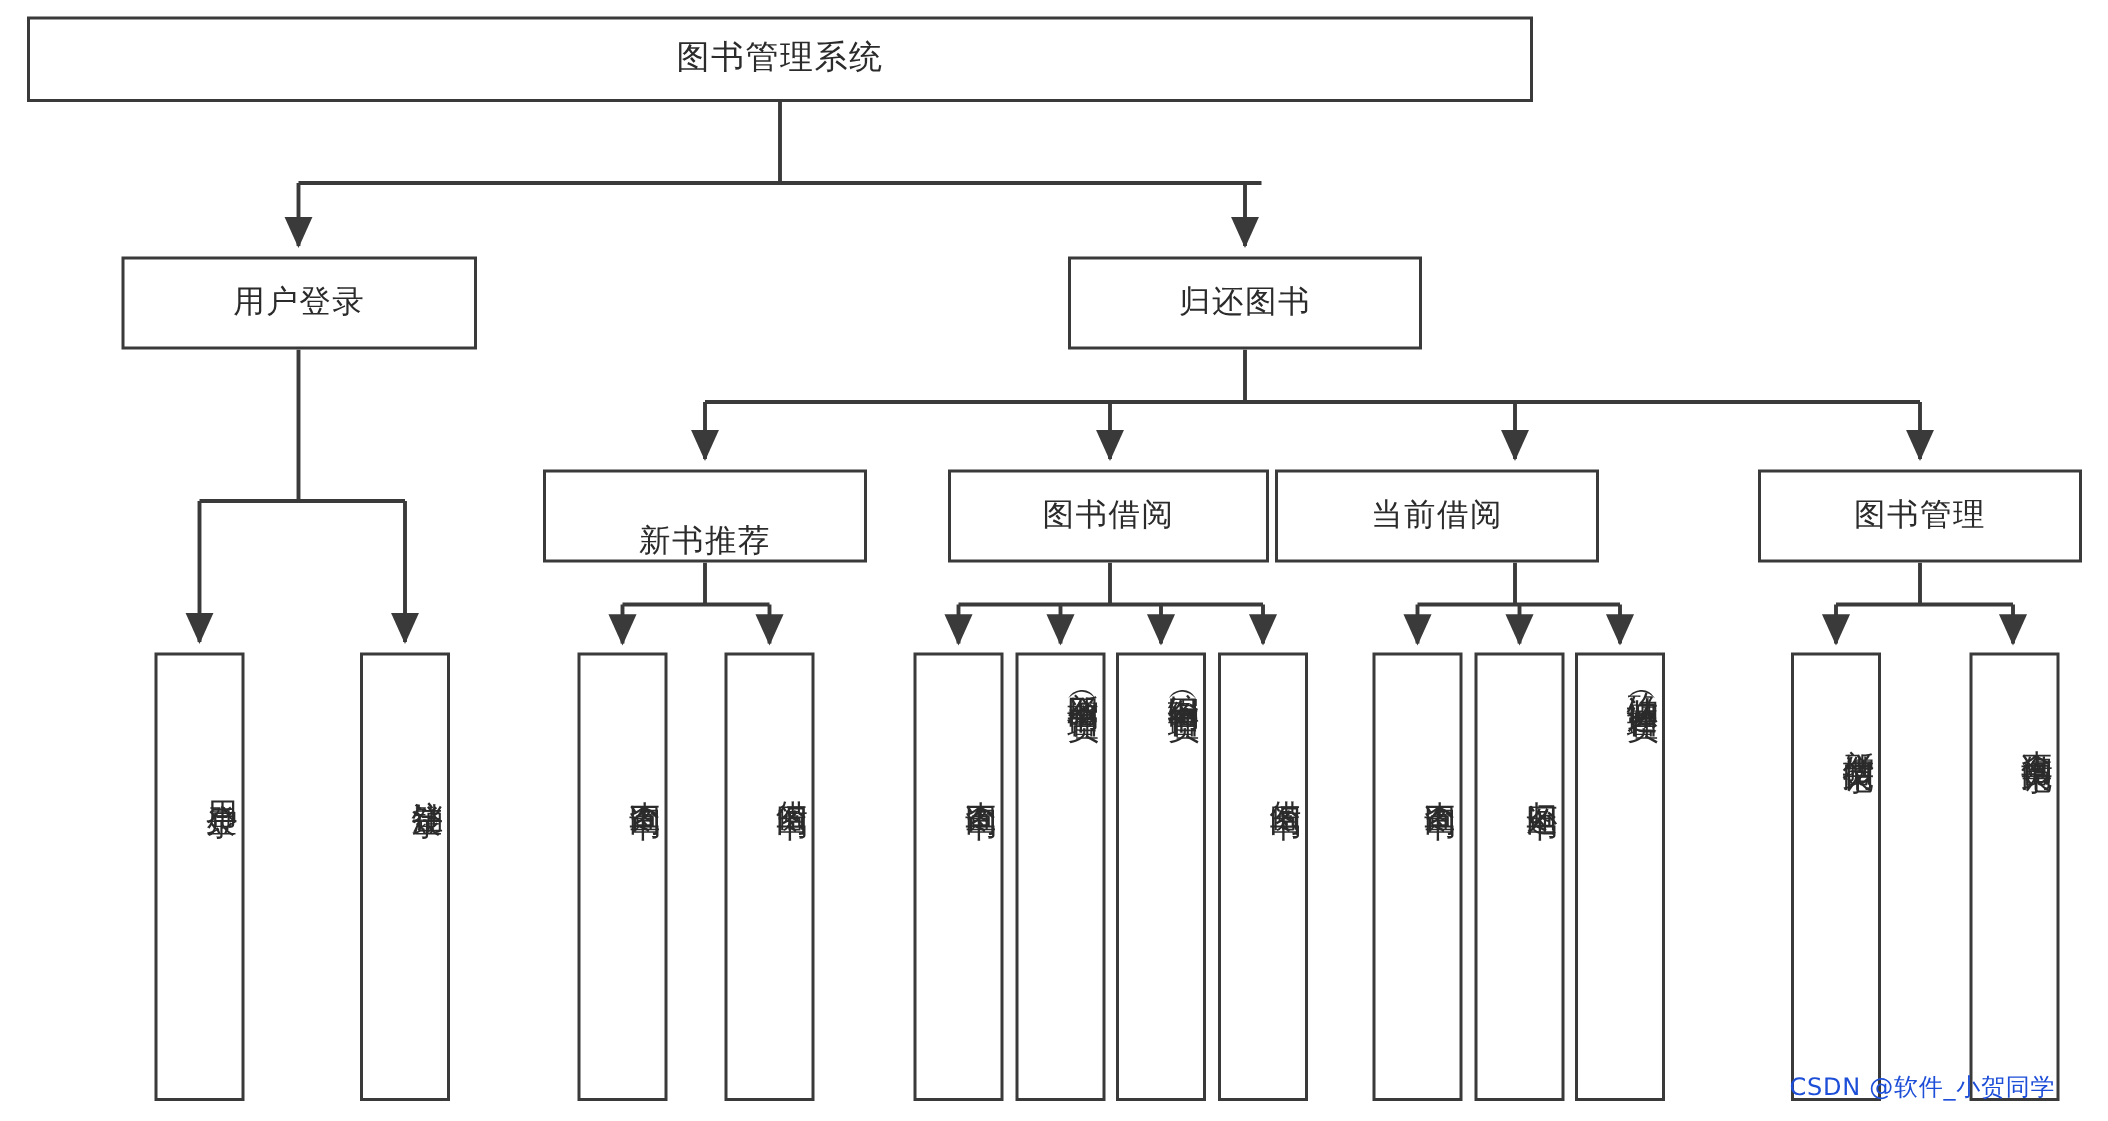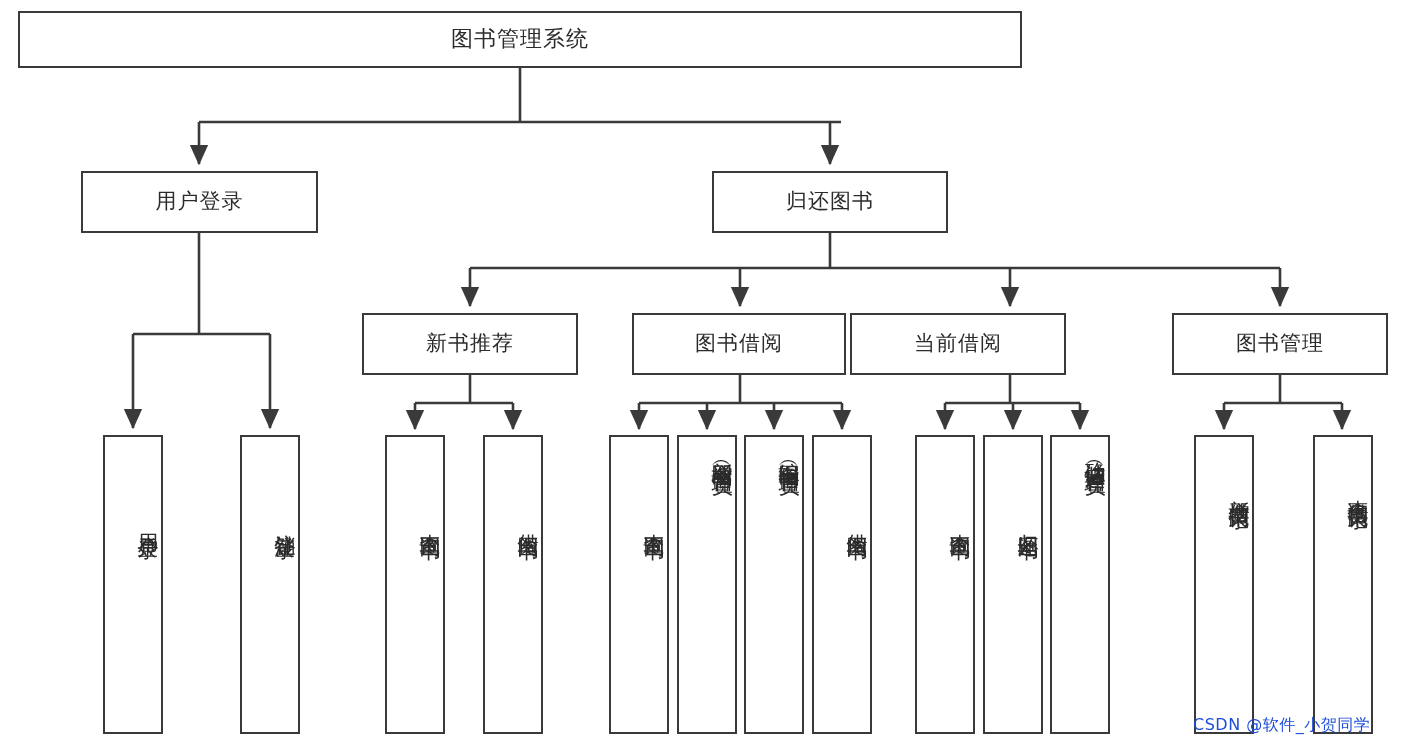--- a/index.html
+++ b/index.html
@@ -133,21 +133,21 @@
     <span>图书管理系统</span>
   </div>
 
   <div class="node h" style="left:81px; top:171px; width:237px; height:62px;">
     <span>用户登录</span>
   </div>
   <div class="node h" style="left:712px; top:171px; width:236px; height:62px;">
     <span>归还图书</span>
   </div>
 
-  <div class="node h" style="left:362px; top:313px; width:216px; height:62px;">
+  <div class="node h" style="left:362px; top:313px; width:216px; height:62px;align-items:flex-end;">
     <span>新书推荐</span>
   </div>
   <div class="node h" style="left:632px; top:313px; width:214px; height:62px;">
     <span>图书借阅</span>
   </div>
   <div class="node h" style="left:850px; top:313px; width:216px; height:62px;">
     <span>当前借阅</span>
   </div>
   <div class="node h" style="left:1172px; top:313px; width:216px; height:62px;">
     <span>图书管理</span>

